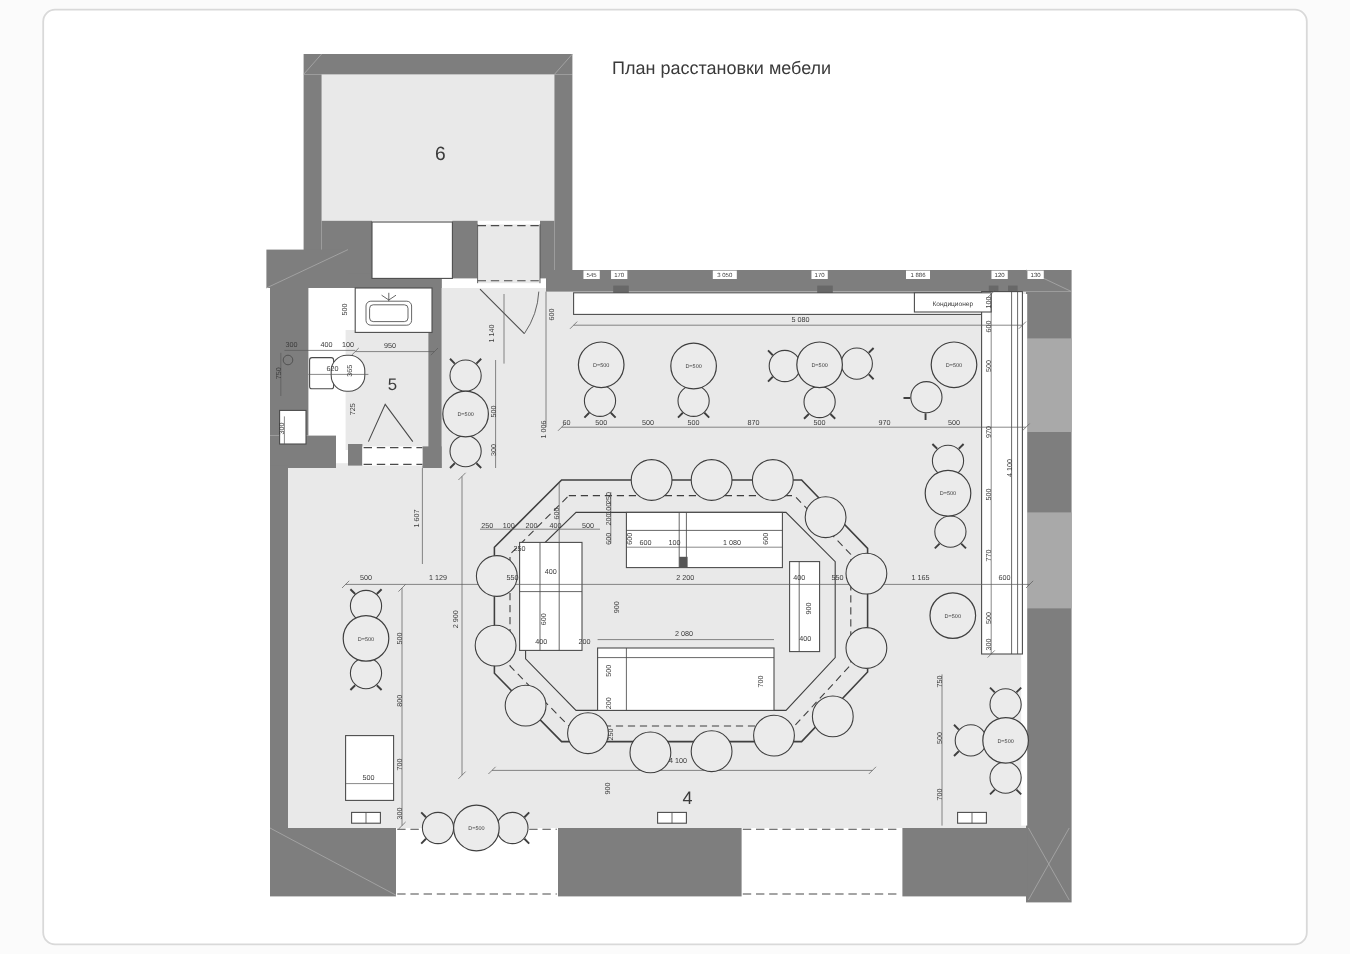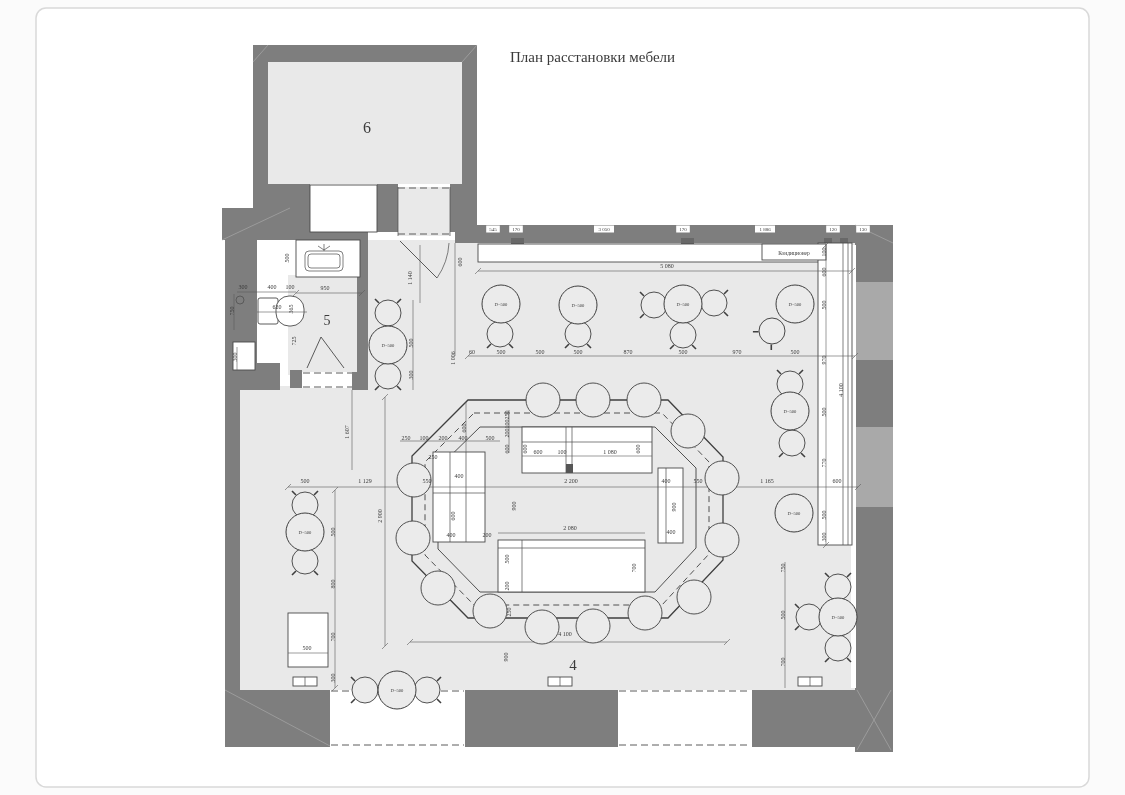--- a/index.html
+++ b/index.html
@@ -1,16 +1,16 @@
 <!DOCTYPE html>
 <html><head>
 <meta charset="utf-8">
 <style>
   html,body{margin:0;padding:0;background:#fbfbfb;}
-  #stage{position:relative;width:972px;height:795px;font-family:Liberation Serif, serif;}
+  #stage{position:relative;width:972px;height:795px;font-family:Liberation Sans, sans-serif;}
   svg{display:block;}
   .wall{fill:#7e7e7e;stroke:none;}
   .wall-dark{fill:#686868;}
   .floor{fill:#e9e9e9;stroke:none;}
   .win{fill:#a9a9a9;}
   .furn{fill:#ffffff;stroke:#4a4a4a;stroke-width:0.9;}
   .thin{fill:none;stroke:#4a4a4a;stroke-width:0.9;}
   .thin2{fill:none;stroke:#4a4a4a;stroke-width:0.7;}
   .dash{fill:none;stroke:#4a4a4a;stroke-width:0.9;stroke-dasharray:7 4;}
   .dimline{fill:none;stroke:#5a5a5a;stroke-width:0.6;}

